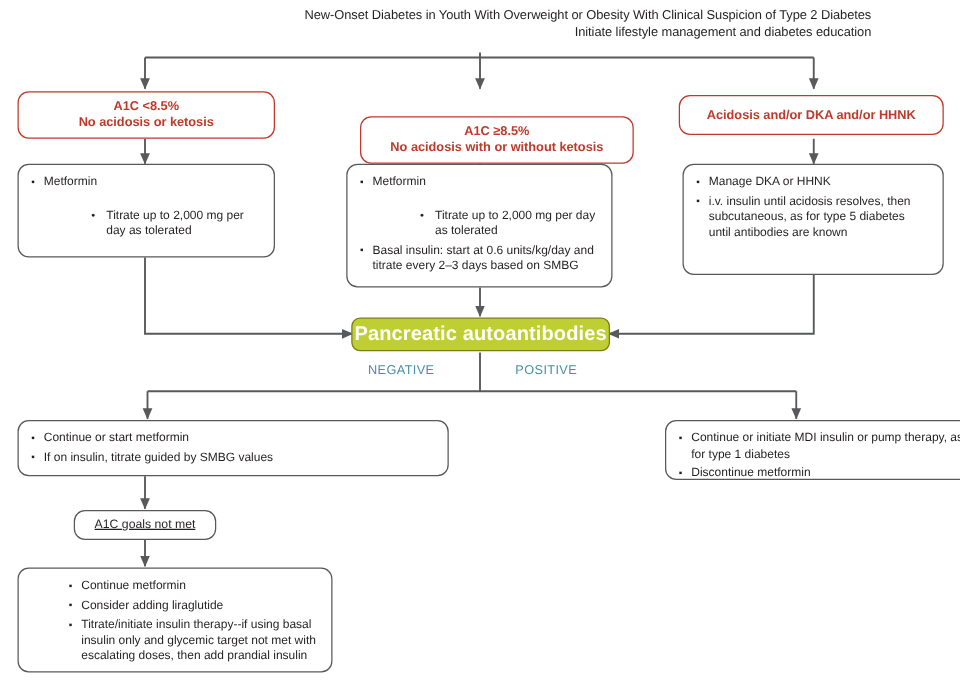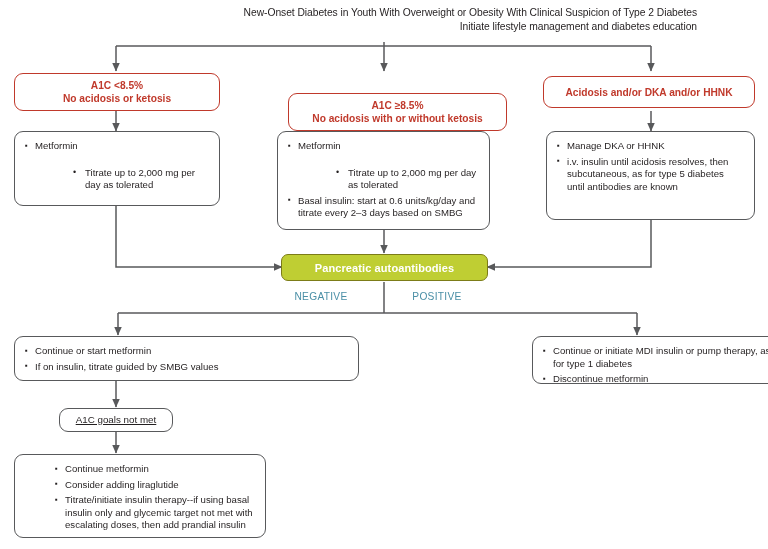--- a/index.html
+++ b/index.html
@@ -108,21 +108,21 @@
   }
   .sp li { margin-bottom: 8px; }
   .sp li:last-child { margin-bottom: 0; }
   
   .olive-box {
     border: 1.6px solid #7c7c18;
     border-radius: 7px;
     background: #bfce33;
     color: #ffffff;
     font-weight: bold;
-    font-size: 11px;
+    font-size: 16px;
     display: flex;
     align-items: center;
     justify-content: center;
     letter-spacing: 0.1px;
   }
   
   .branch-label {
     position: absolute;
     color: #4a8fa6;
     font-weight: normal;

